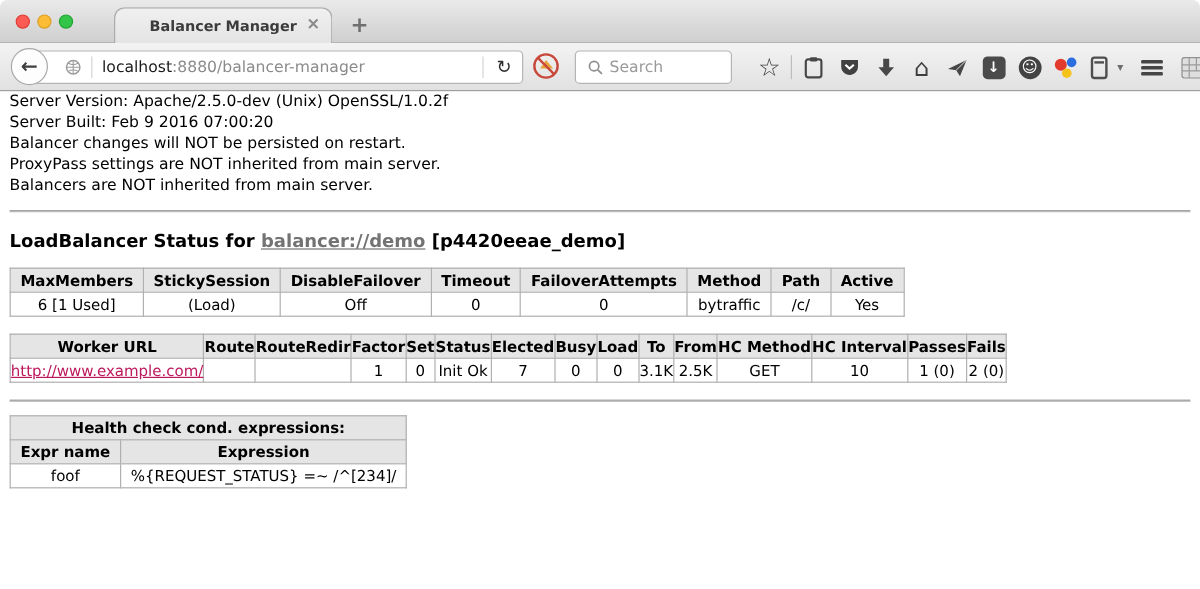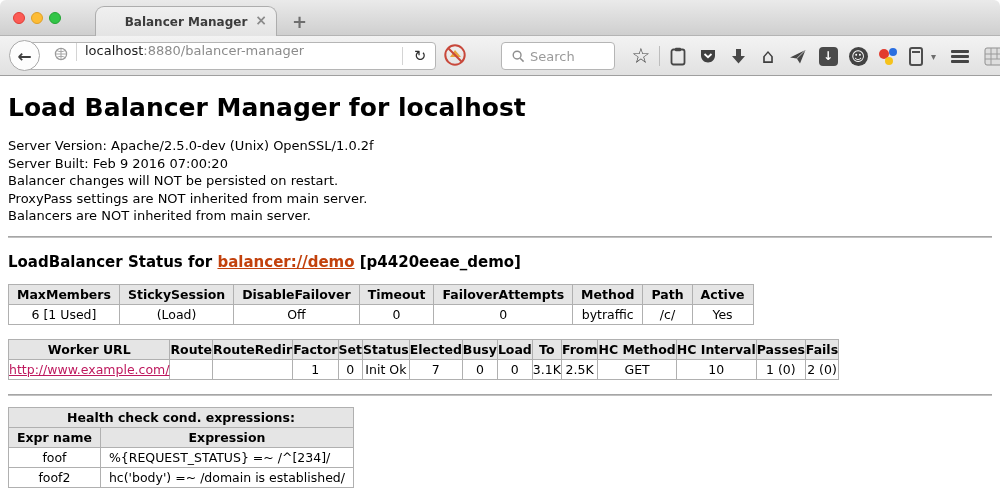--- a/index.html
+++ b/index.html
@@ -18,29 +18,29 @@
   .tab-title { font-size:12px; color:#3c3c3c; }
   .tab-close { position:absolute; right:9px; top:6px; font-size:14px; color:#8a8a8a; line-height:14px; cursor:default; }
   .newtab { position:absolute; left:292px; bottom:3px; font-size:18px; color:#6e6e6e; }
 
   
   .navbar { height:40px; background:linear-gradient(#f3f3f3,#e1e1e1); border-bottom:1px solid #9f9f9f; position:relative; }
   .backbtn { position:absolute; left:9px; top:4px; width:31px; height:31px; border-radius:50%;
              background:#fdfdfd; border:1px solid #a9a9a9; color:#3e3e3e; font-size:17px; font-weight:bold;
              display:flex; align-items:center; justify-content:center; z-index:3; }
   .urlbar { position:absolute; left:25px; top:6px; width:411px; height:28px; background:#fff;
-            border:1px solid #b5b5b5; border-radius:4px; display:flex; align-items:flex-start; padding-left:27px; z-index:2; }
+            border:1px solid #b5b5b5; border-radius:4px; display:flex; align-items:center; padding-left:27px; z-index:2; }
   .vsep { width:1px; height:18px; background:#d4d4d4; margin:0 8px; flex:none; }
   .url-text { font-size:13px; white-space:nowrap; overflow:hidden; }
   .url-domain { color:#1a1a1a; }
   .url-path { color:#8b8b8b; }
   .reload-wrap { margin-left:auto; display:flex; align-items:center; height:100%; }
   .reload { width:30px; text-align:center; font-size:15px; color:#2f2f2f; }
   .blockicon { position:absolute; left:443px; top:7px; }
-  .searchbar { position:absolute; left:501px; top:6px; width:114px; height:28px; background:#fff;
+  .searchbar { position:absolute; left:479px; top:6px; width:131px; height:28px; background:#fff;
                border:1px solid #b5b5b5; border-radius:4px; display:flex; align-items:center; padding:0 6px 0 8px; }
   .searchbar input { border:none; outline:none; width:90px; font-size:13px; color:#444; background:transparent;
                      font-family:"DejaVu Sans","Liberation Sans",sans-serif; }
   .searchbar input::placeholder { color:#9a9a9a; }
   .iconrow { position:absolute; left:626px; top:6px; height:28px; display:flex; align-items:center; }
   .ic { display:flex; align-items:center; justify-content:center; width:20px; height:22px; margin:0 5px; flex:none; }
   .glyph { font-size:19px; color:#3e3e3e; line-height:20px; }
   .toolsep { width:1px; height:20px; background:#bdbdbd; margin:0 3px; flex:none; }
   .darksq { width:19px; height:19px; background:#4a4a4a; border-radius:4px; color:#fff; display:flex;
             align-items:center; justify-content:center; font-size:12px; font-weight:bold; }
@@ -58,21 +58,21 @@
   .burger i { display:block; height:3px; background:#454545; border-radius:1px; }
   .hamwrap { margin-left:14px; }
   .gridwrap { margin-left:8px; }
 
   
   .content { padding:0 8px; color:#000; font-size:13px; }
   h1.pagetitle { font-size:25px; font-weight:bold; margin:17px 0 15px; color:#000; }
   .srvline { line-height:17.5px; }
   hr.rule { border:none; height:2px; background:linear-gradient(#989898,#cfcfcf); margin:11px 0 10px; }
   h3.lbstatus { font-size:15px; font-weight:bold; margin:15px 0 13px; }
-  h3.lbstatus a { color:#c2410c; text-decoration:underline; }
+  h3.lbstatus a { color:#737373; text-decoration:underline; }
 
   table.t { border-collapse:collapse; border:1px solid #8a8a8a; margin:2px 0 14px; font-size:12.5px; }
   table.t th, table.t td { border:1px solid #b0b0b0; padding:2px 8px; text-align:center; white-space:nowrap; }
   table.t th { background:#e5e5e5; font-weight:bold; }
   table.t td.left { text-align:left; }
   table.t a { color:#be185d; text-decoration:underline; }
   table.t2 th, table.t2 td { padding:2px 0; }
   hr.rule.tight { margin:5px 0 11px; }
 </style>
 </head>
@@ -183,21 +183,20 @@
       <span class="ic gridwrap">
         <svg width="19" height="19" viewBox="0 0 19 19">
             <rect x="1" y="1" width="17" height="17" rx="2" fill="#dedede" stroke="#8f8f8f"></rect>
             <path d="M1 7h17M1 12h17M7 1v17M13 1v11" stroke="#9a9a9a" fill="none"></path>
           </svg>
       </span>
     </div>
   </div>
 
   <div class="content">
-    <h1 class="pagetitle">Load Balancer Manager for localhost</h1>
 
     <div>
       <div class="srvline">Server Version: Apache/2.5.0-dev (Unix) OpenSSL/1.0.2f</div>
       <div class="srvline">Server Built: Feb 9 2016 07:00:20</div>
       <div class="srvline">Balancer changes will NOT be persisted on restart.</div>
       <div class="srvline">ProxyPass settings are NOT inherited from main server.</div>
       <div class="srvline">Balancers are NOT inherited from main server.</div>
     </div>
 
     <hr class="rule">
@@ -280,21 +279,17 @@
         <th colspan="2">Health check cond. expressions:</th>
       </tr>
       <tr>
         <th>Expr name</th>
         <th>Expression</th>
       </tr>
       <tr>
         <td>foof</td>
         <td class="left">%{REQUEST_STATUS} =~ /^[234]/</td>
       </tr>
-      <tr>
-        <td>foof2</td>
-        <td class="left">hc('body') =~ /domain is established/</td>
-      </tr>
     </tbody>
       </table>
 
   </div>
 </div>
 
 </body></html>

